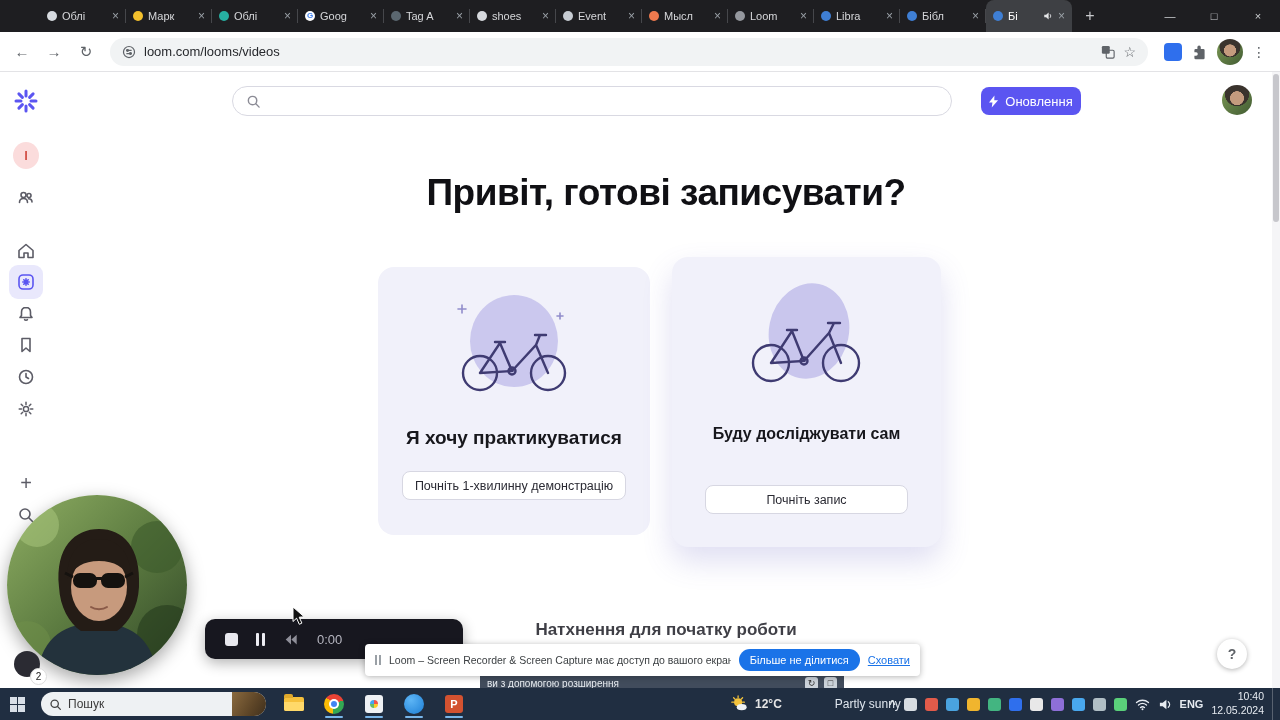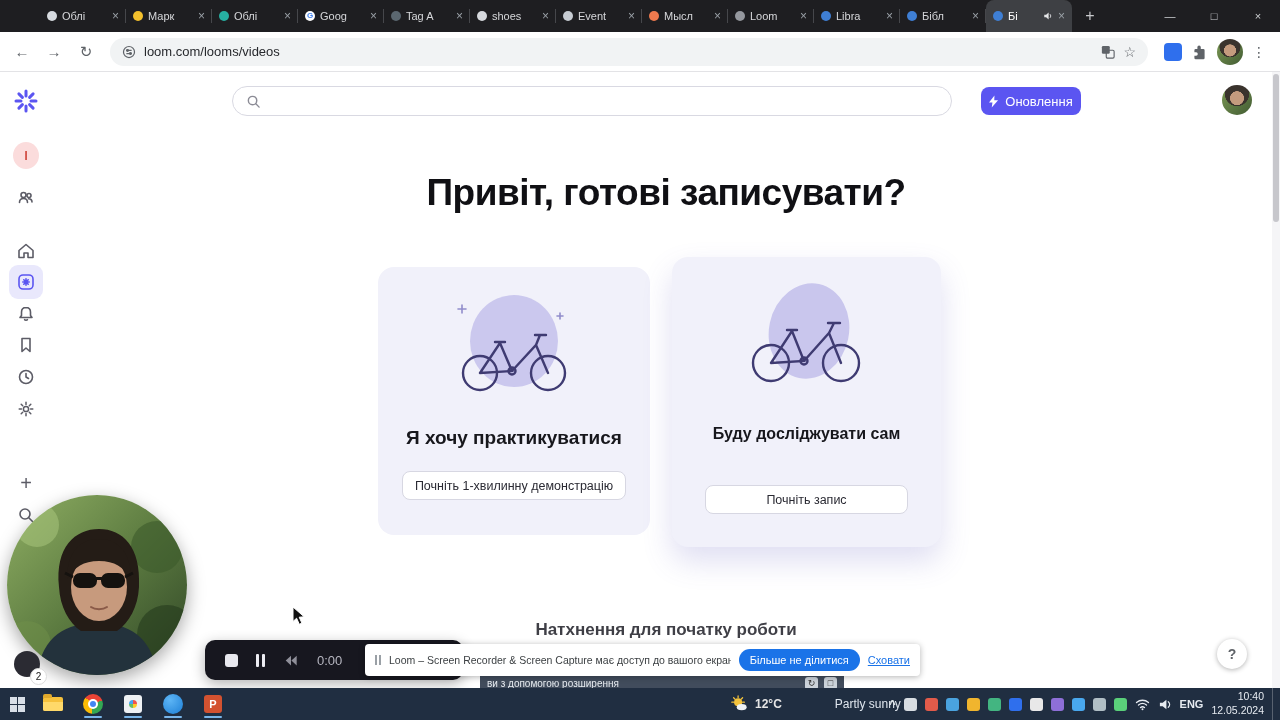--- a/index.html
+++ b/index.html
@@ -55,21 +55,21 @@
   .card1 .cbtn{left:24px;right:24px;top:204px;}
   .card2 .cbtn{left:33px;right:33px;top:228px;}
   .section-title{position:absolute;left:52px;right:0;top:548px;text-align:center;font-size:17px;font-weight:700;color:#3f3f46;}
   .scrolltrack{position:absolute;right:0;top:0;width:8px;height:648px;background:#f5f5f7;}
   .scrollthumb{position:absolute;right:1px;top:2px;width:6px;height:148px;border-radius:3px;background:#c7c7cc;}
 
   
   .webcam{position:absolute;left:7px;top:495px;width:180px;height:180px;border-radius:50%;overflow:hidden;z-index:30;box-shadow:0 6px 18px rgba(0,0,0,.35);}
   .circlet{position:absolute;left:14px;top:651px;width:26px;height:26px;border-radius:50%;background:#2b2b33;z-index:31;}
   .badge2{position:absolute;left:30px;top:668px;width:17px;height:17px;border-radius:50%;background:#fff;border:1px solid #ddd;color:#222;font-size:10px;display:flex;align-items:center;justify-content:center;z-index:40;}
-  .recorder{position:absolute;left:205px;top:640px;width:258px;height:40px;border-radius:10px;display:flex;align-items:center;gap:18px;padding:0 20px;z-index:25;box-shadow:0 4px 14px rgba(0,0,0,.3);}
+  .recorder{position:absolute;left:205px;top:619px;width:258px;height:40px;border-radius:10px;display:flex;align-items:center;gap:18px;padding:0 20px;z-index:25;box-shadow:0 4px 14px rgba(0,0,0,.3);}
   .stop-sq{width:13px;height:13px;border-radius:3px;background:#e8e8ee;}
   .pause{display:flex;gap:3px;}
   .pause span{width:3px;height:13px;border-radius:1px;background:#ececf2;}
   .rec-time{font-size:13px;color:#b6b6c0;}
   .notif{position:absolute;left:365px;top:644px;width:555px;height:32px;background:#fff;border-radius:4px;display:flex;align-items:center;gap:8px;padding:0 10px;z-index:27;box-shadow:0 1px 6px rgba(0,0,0,.3);}
   .notif-bars{display:flex;gap:2px;flex:none;}
   .notif-bars span{width:2px;height:10px;background:#9aa0a6;}
   .notif-text{font-size:10.5px;color:#3c4043;white-space:nowrap;overflow:hidden;}
   .notif-btn{flex:none;height:22px;padding:0 11px;border-radius:12px;color:#fff;font-size:11px;display:flex;align-items:center;}
   .notif-link{flex:none;font-size:11px;color:#1a73e8;text-decoration:underline;}
@@ -407,20 +407,30 @@
 <div class="help">?</div>
 
 <div class="taskbar" style="background: rgb(32, 46, 65);">
   <div class="tb-left">
     <span class="start">
         <span></span>
         <span></span>
         <span></span>
         <span></span>
       </span>
+    <div class="tb-search">
+      <span>
+          <svg width="13" height="13" viewBox="0 0 16 16" fill="none" stroke="#444" stroke-width="1.6" stroke-linecap="round">
+            <circle cx="7" cy="7" r="4.5"></circle>
+            <path d="M10.5 10.5 L14 14"></path>
+          </svg>
+        </span>
+      <span class="tb-search-label">Пошук</span>
+      <span class="tb-search-img"></span>
+    </div>
     <span class="tb-app">
         <span class="folder"></span>
       </span>
     <span class="tb-app open">
         <span class="chrome"></span>
       </span>
     <span class="tb-app open">
         <span class="photos"></span>
       </span>
     <span class="tb-app open">

